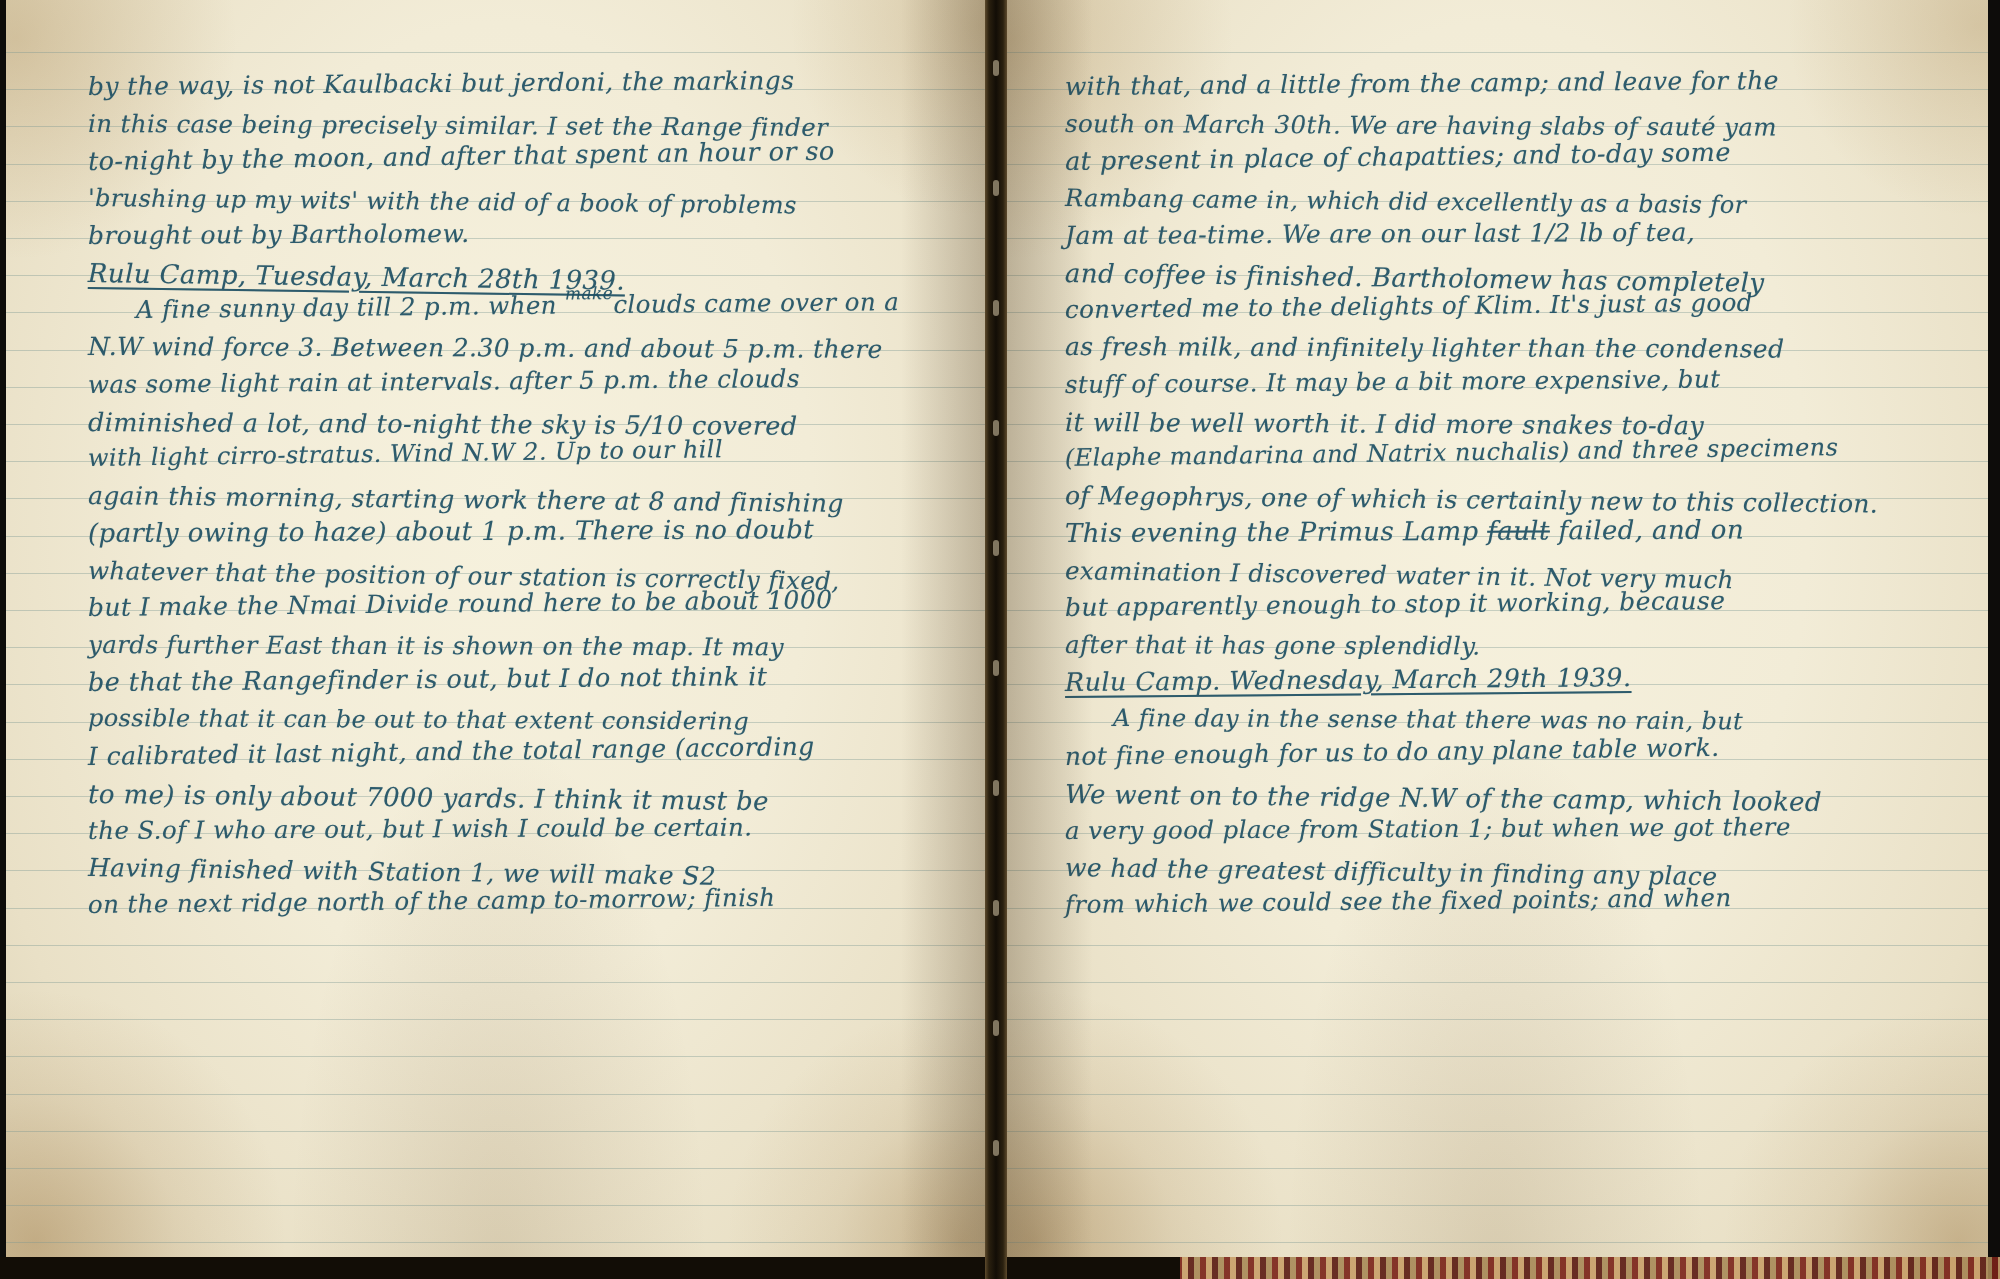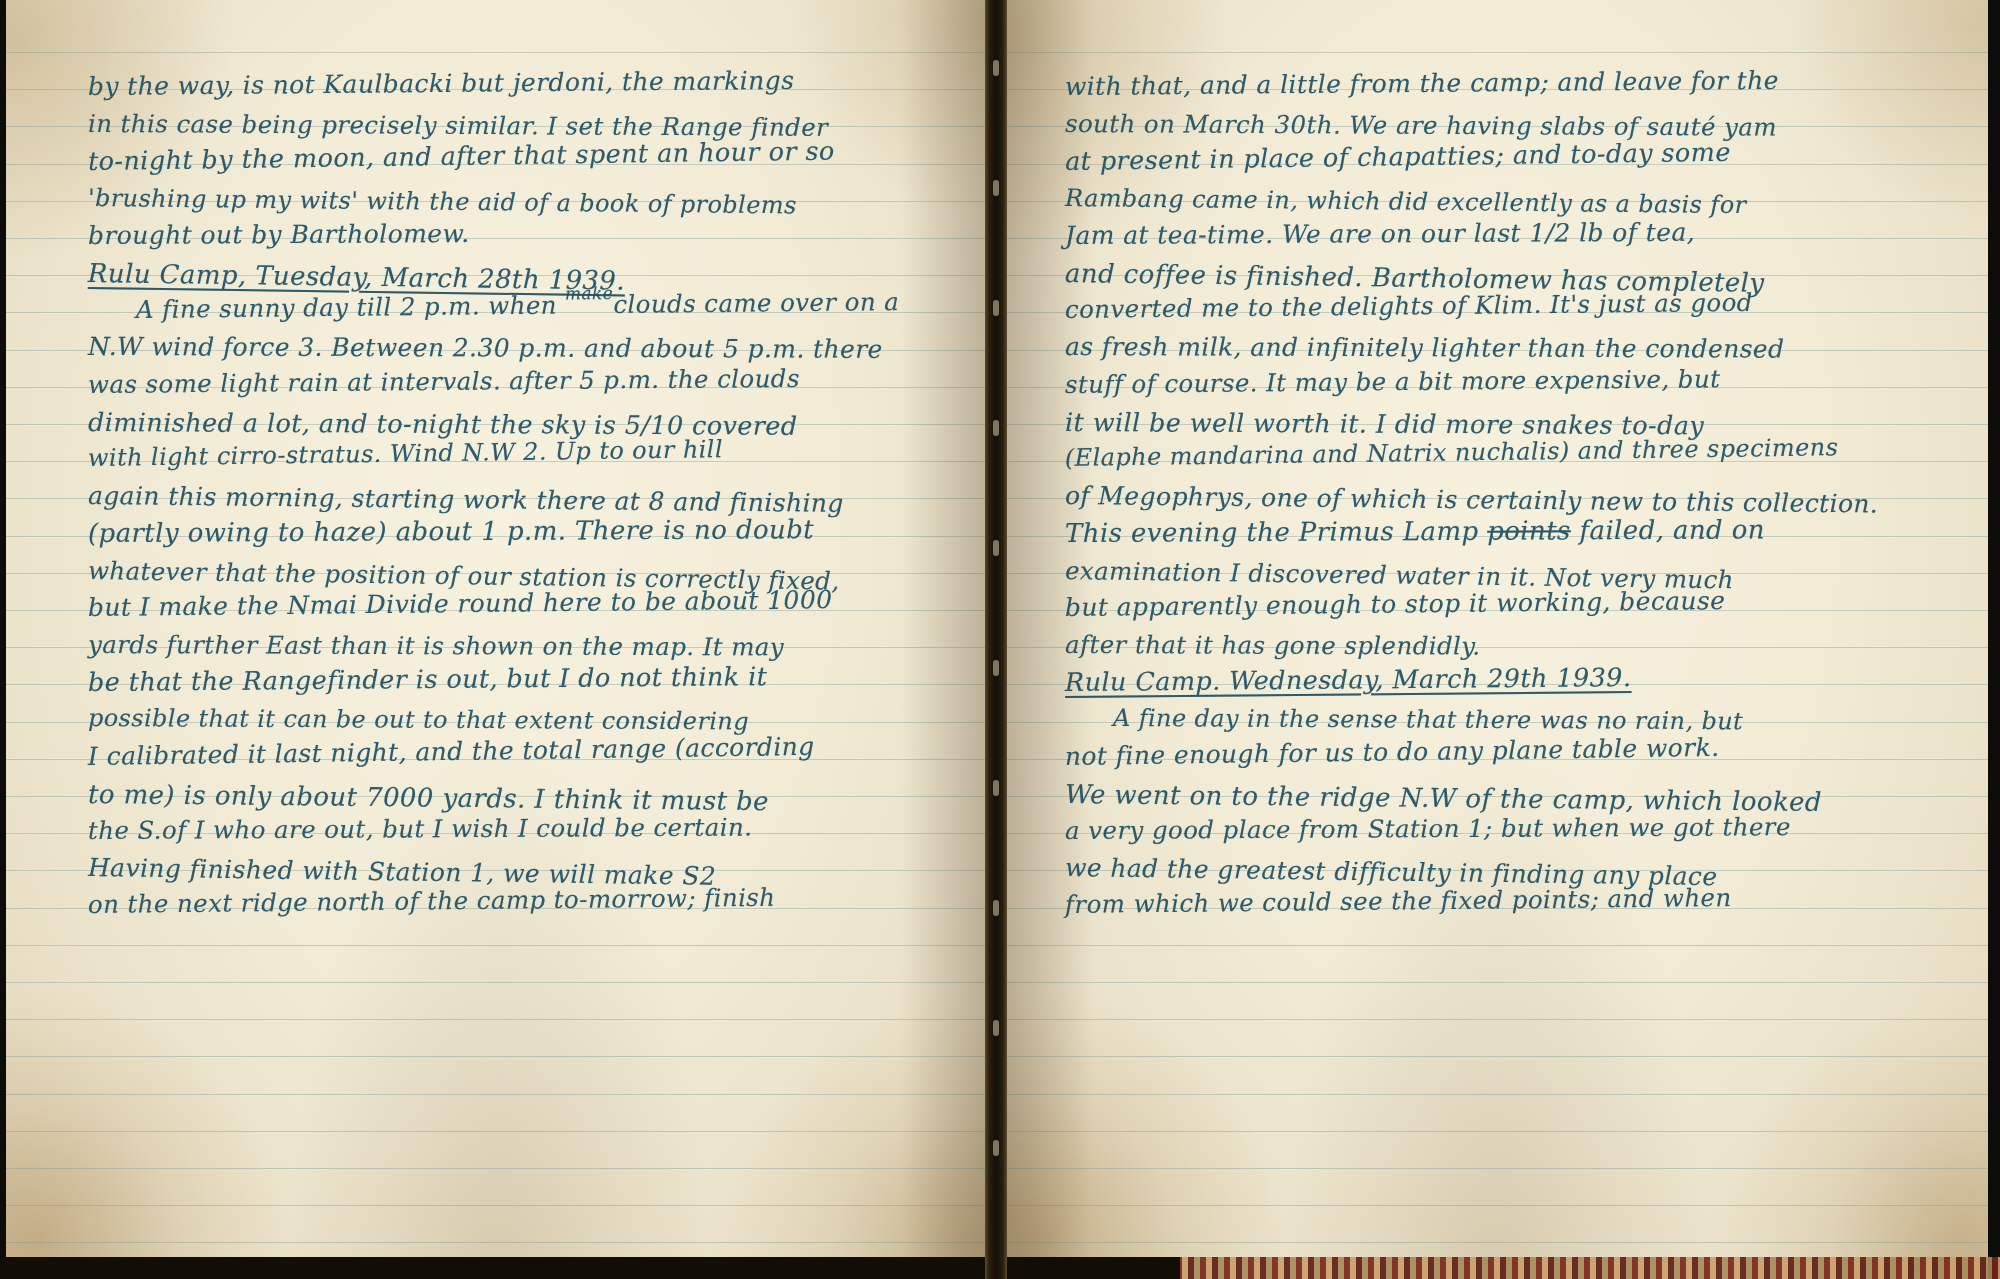--- a/index.html
+++ b/index.html
@@ -268,21 +268,21 @@
         <div class="hw" style="top: 146.4px; left: 62px; font-size: 25.5px; transform: rotate(-0.8deg);">at present in place of chapatties; and to-day some</div>
         <div class="hw" style="top: 183.6px; left: 62px; font-size: 24px; transform: rotate(0.6deg);">Rambang came in, which did excellently as a basis for</div>
         <div class="hw" style="top: 220.8px; left: 62px; font-size: 25px; transform: rotate(-0.3deg);">Jam at tea-time.  We are on our last 1/2 lb of tea,</div>
         <div class="hw" style="top: 258px; left: 62px; font-size: 26px; transform: rotate(0.8deg);">and coffee is finished.   Bartholomew has completely</div>
         <div class="hw" style="top: 295.2px; left: 62px; font-size: 24.5px; transform: rotate(-0.6deg);">converted me to the delights of Klim.  It's just as good</div>
         <div class="hw" style="top: 332.4px; left: 62px; font-size: 25px; transform: rotate(0.2deg);">as fresh milk, and infinitely lighter than the condensed</div>
         <div class="hw" style="top: 369.6px; left: 62px; font-size: 24.5px; transform: rotate(-0.5deg);">stuff of course.  It may be a bit more expensive, but</div>
         <div class="hw" style="top: 406.8px; left: 62px; font-size: 25.5px; transform: rotate(0.3deg);">it will be well worth it.   I did more snakes to-day</div>
         <div class="hw" style="top: 444px; left: 62px; font-size: 24px; transform: rotate(-0.8deg);">(Elaphe mandarina and Natrix nuchalis) and three specimens</div>
         <div class="hw" style="top: 481.2px; left: 62px; font-size: 25px; transform: rotate(0.6deg);">of Megophrys, one of which is certainly new to this collection.</div>
-        <div class="hw" style="top: 518.4px; left: 62px; font-size: 26px; transform: rotate(-0.3deg);">This evening the Primus Lamp <span class="struck">points</span> failed, and on</div>
+        <div class="hw" style="top: 518.4px; left: 62px; font-size: 26px; transform: rotate(-0.3deg);">This evening the Primus Lamp <span class="struck">fault</span> failed, and on</div>
         <div class="hw" style="top: 555.6px; left: 62px; font-size: 24.5px; transform: rotate(0.8deg);">examination I discovered water in it.  Not very much</div>
         <div class="hw" style="top: 592.8px; left: 62px; font-size: 25px; transform: rotate(-0.6deg);">but apparently enough to stop it working, because</div>
         <div class="hw" style="top: 630px; left: 62px; font-size: 24.5px; transform: rotate(0.2deg);">after that it has gone splendidly.</div>
         <div class="hw heading" style="top: 667.2px; left: 62px; font-size: 25.5px; transform: rotate(-0.5deg);">Rulu Camp.  Wednesday, March 29th 1939.</div>
         <div class="hw indent" style="top: 704.4px; left: 110px; font-size: 24px; transform: rotate(0.3deg);">A fine day in the sense that there was no rain, but</div>
         <div class="hw" style="top: 741.6px; left: 62px; font-size: 25px; transform: rotate(-0.8deg);">not fine enough for us to do any plane table work.</div>
         <div class="hw" style="top: 778.8px; left: 62px; font-size: 26px; transform: rotate(0.6deg);">We went on to the ridge N.W of the camp, which looked</div>
         <div class="hw" style="top: 816px; left: 62px; font-size: 24.5px; transform: rotate(-0.3deg);">a very good place from Station 1; but when we got there</div>
         <div class="hw" style="top: 853.2px; left: 62px; font-size: 25px; transform: rotate(0.8deg);">we had the greatest difficulty in finding any place</div>
         <div class="hw" style="top: 890.4px; left: 62px; font-size: 24.5px; transform: rotate(-0.6deg);">from which we could see the fixed points; and when</div>

